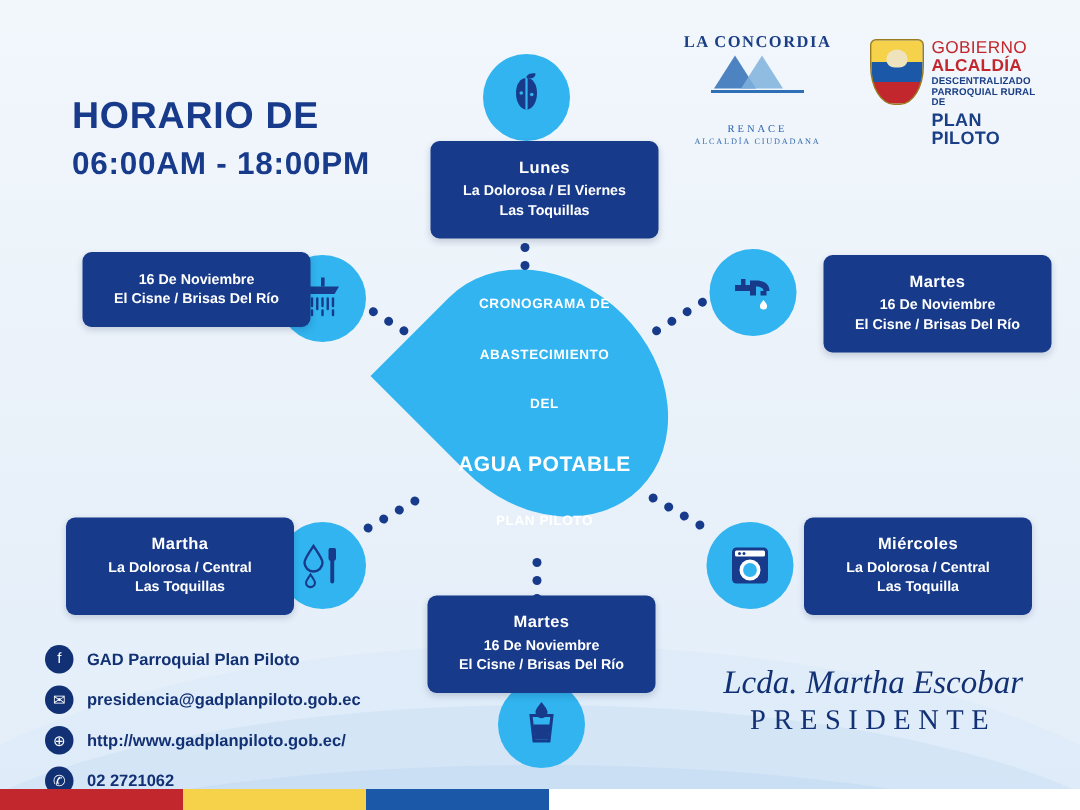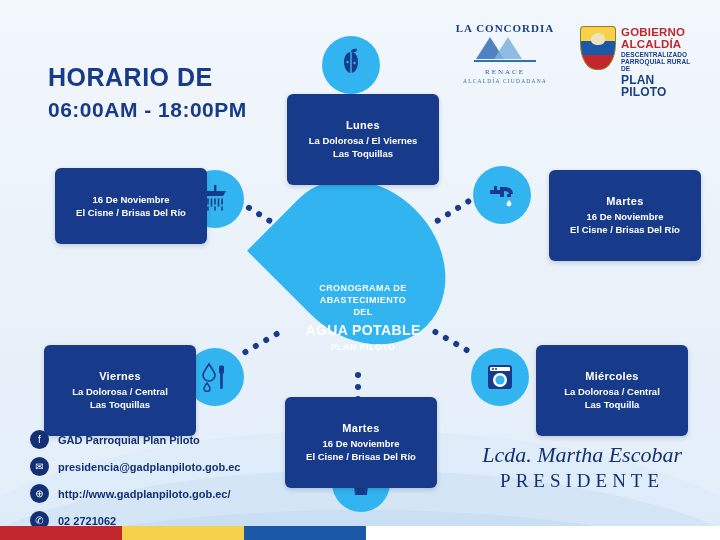--- a/index.html
+++ b/index.html
@@ -71,21 +71,21 @@
     font-size: 11px;
     letter-spacing: 1px;
     color: #1b3f86;
     font-weight: bold;
   }
   .logo-concordia .lc-sub {
     font-family: "Liberation Serif", serif;
     font-size: 7px;
     letter-spacing: 2px;
     color: #2a62b0;
-    margin-top: 3px;
+    margin-top: 17px;
   }
   .logo-concordia .lc-foot {
     font-family: "Liberation Serif", serif;
     font-size: 5.5px;
     letter-spacing: 1.2px;
     color: #3a6fae;
     margin-top: 2px;
   }
   .lc-art {
     width: 62px; height: 30px;
@@ -124,21 +124,21 @@
   .shield::after {
     content: "";
     position: absolute;
     left: 50%; top: 6px;
     transform: translateX(-50%);
     width: 14px; height: 12px;
     background: #efe3bd;
     border-radius: 50% 50% 40% 40%;
   }
   .gob-text { line-height: 1.05; }
-  .gob-1 { font-size: 11.5px; font-weight: bold; color: #c1272d; letter-spacing: .2px; }
+  .gob-1 { font-size: 11.5px; font-weight: normal; color: #c1272d; letter-spacing: .2px; }
   .gob-2 { font-size: 11.5px; font-weight: bold; color: #c1272d; letter-spacing: .2px; }
   .gob-3 { font-size: 6.5px; font-weight: bold; color: #1b3f86; letter-spacing: .1px; margin-top: 2px;}
   .gob-4 { font-size: 6.5px; font-weight: bold; color: #1b3f86; letter-spacing: .1px; }
   .gob-5 { font-size: 12px; font-weight: bold; color: #1b3f86; letter-spacing: .2px; margin-top: 1px;}
 
   
   .drop {
     position: absolute;
     left: 289px; top: 172px;
     width: 148px; height: 180px;
@@ -146,37 +146,37 @@
     border-radius: 0 50% 50% 50%;
     transform: rotate(-45deg);
   }
   .drop-text {
     position: absolute;
     left: 289px; top: 172px;
     width: 148px; height: 180px;
     display: flex;
     flex-direction: column;
     align-items: center;
-    justify-content: flex-end;
+    justify-content: space-between;
     color: #fff;
     text-align: center;
     padding-top: 24px;
     box-sizing: border-box;
   }
   .dt1 { font-size: 9px; font-weight: bold; letter-spacing: .4px; line-height: 12px; }
   .dt2 { font-size: 14px; font-weight: bold; letter-spacing: .4px; margin-top: 4px; }
   .dt3 { font-size: 9px; font-weight: bold; letter-spacing: .4px; margin-top: 4px; }
 
   
   .card {
     position: absolute;
     background: #173a8a;
     color: #fff;
     border-radius: 6px;
-    padding: 25px 10px;
+    padding: 12px 10px;
     text-align: center;
     box-sizing: border-box;
     box-shadow: 0 2px 5px rgba(10,30,80,.18);
   }
   .card .day {
     font-size: 11px;
     font-weight: bold;
     letter-spacing: .3px;
     margin-bottom: 3px;
   }
@@ -417,21 +417,21 @@
   <div class="icon-circle ic-viernes">
     <svg width="36" height="36" viewBox="0 0 36 36">
       <path d="M12 5 c4 6 6 8.6 6 11 a6 6 0 0 1 -12 0 c0-2.4 2-5 6-11 z" fill="#31b4ef" stroke="#173a8a" stroke-width="1.6"></path>
       <rect x="22" y="6" width="5" height="9" rx="2" fill="#173a8a"></rect>
       <rect x="23.2" y="14" width="2.6" height="16" rx="1.3" fill="#173a8a"></rect>
       <rect x="21.4" y="3.4" width="6.2" height="3" rx="1.2" fill="#31b4ef"></rect>
       <path d="M10 24 c2 3 3 4.2 3 5.4 a3 3 0 0 1 -6 0 c0-1.2 1-2.4 3-5.4 z" fill="#31b4ef" stroke="#173a8a" stroke-width="1.4"></path>
     </svg>
   </div>
   <div class="card card-viernes">
-    <div class="day">Viernes</div>
+    <div class="day">Martha</div>
     <div class="l">La Dolorosa / Central</div>
     <div class="l">Las Toquillas</div>
   </div>
 
   <div class="icon-circle ic-sabado">
     <svg width="34" height="34" viewBox="0 0 34 34">
       <path d="M6 9 h22 l-3 5 h-16 z" fill="#173a8a"></path>
       <rect x="16" y="3" width="2.4" height="6" fill="#173a8a"></rect>
       <g stroke="#173a8a" stroke-width="1.6" stroke-linecap="round">
         <path d="M10 17 v5"></path>

